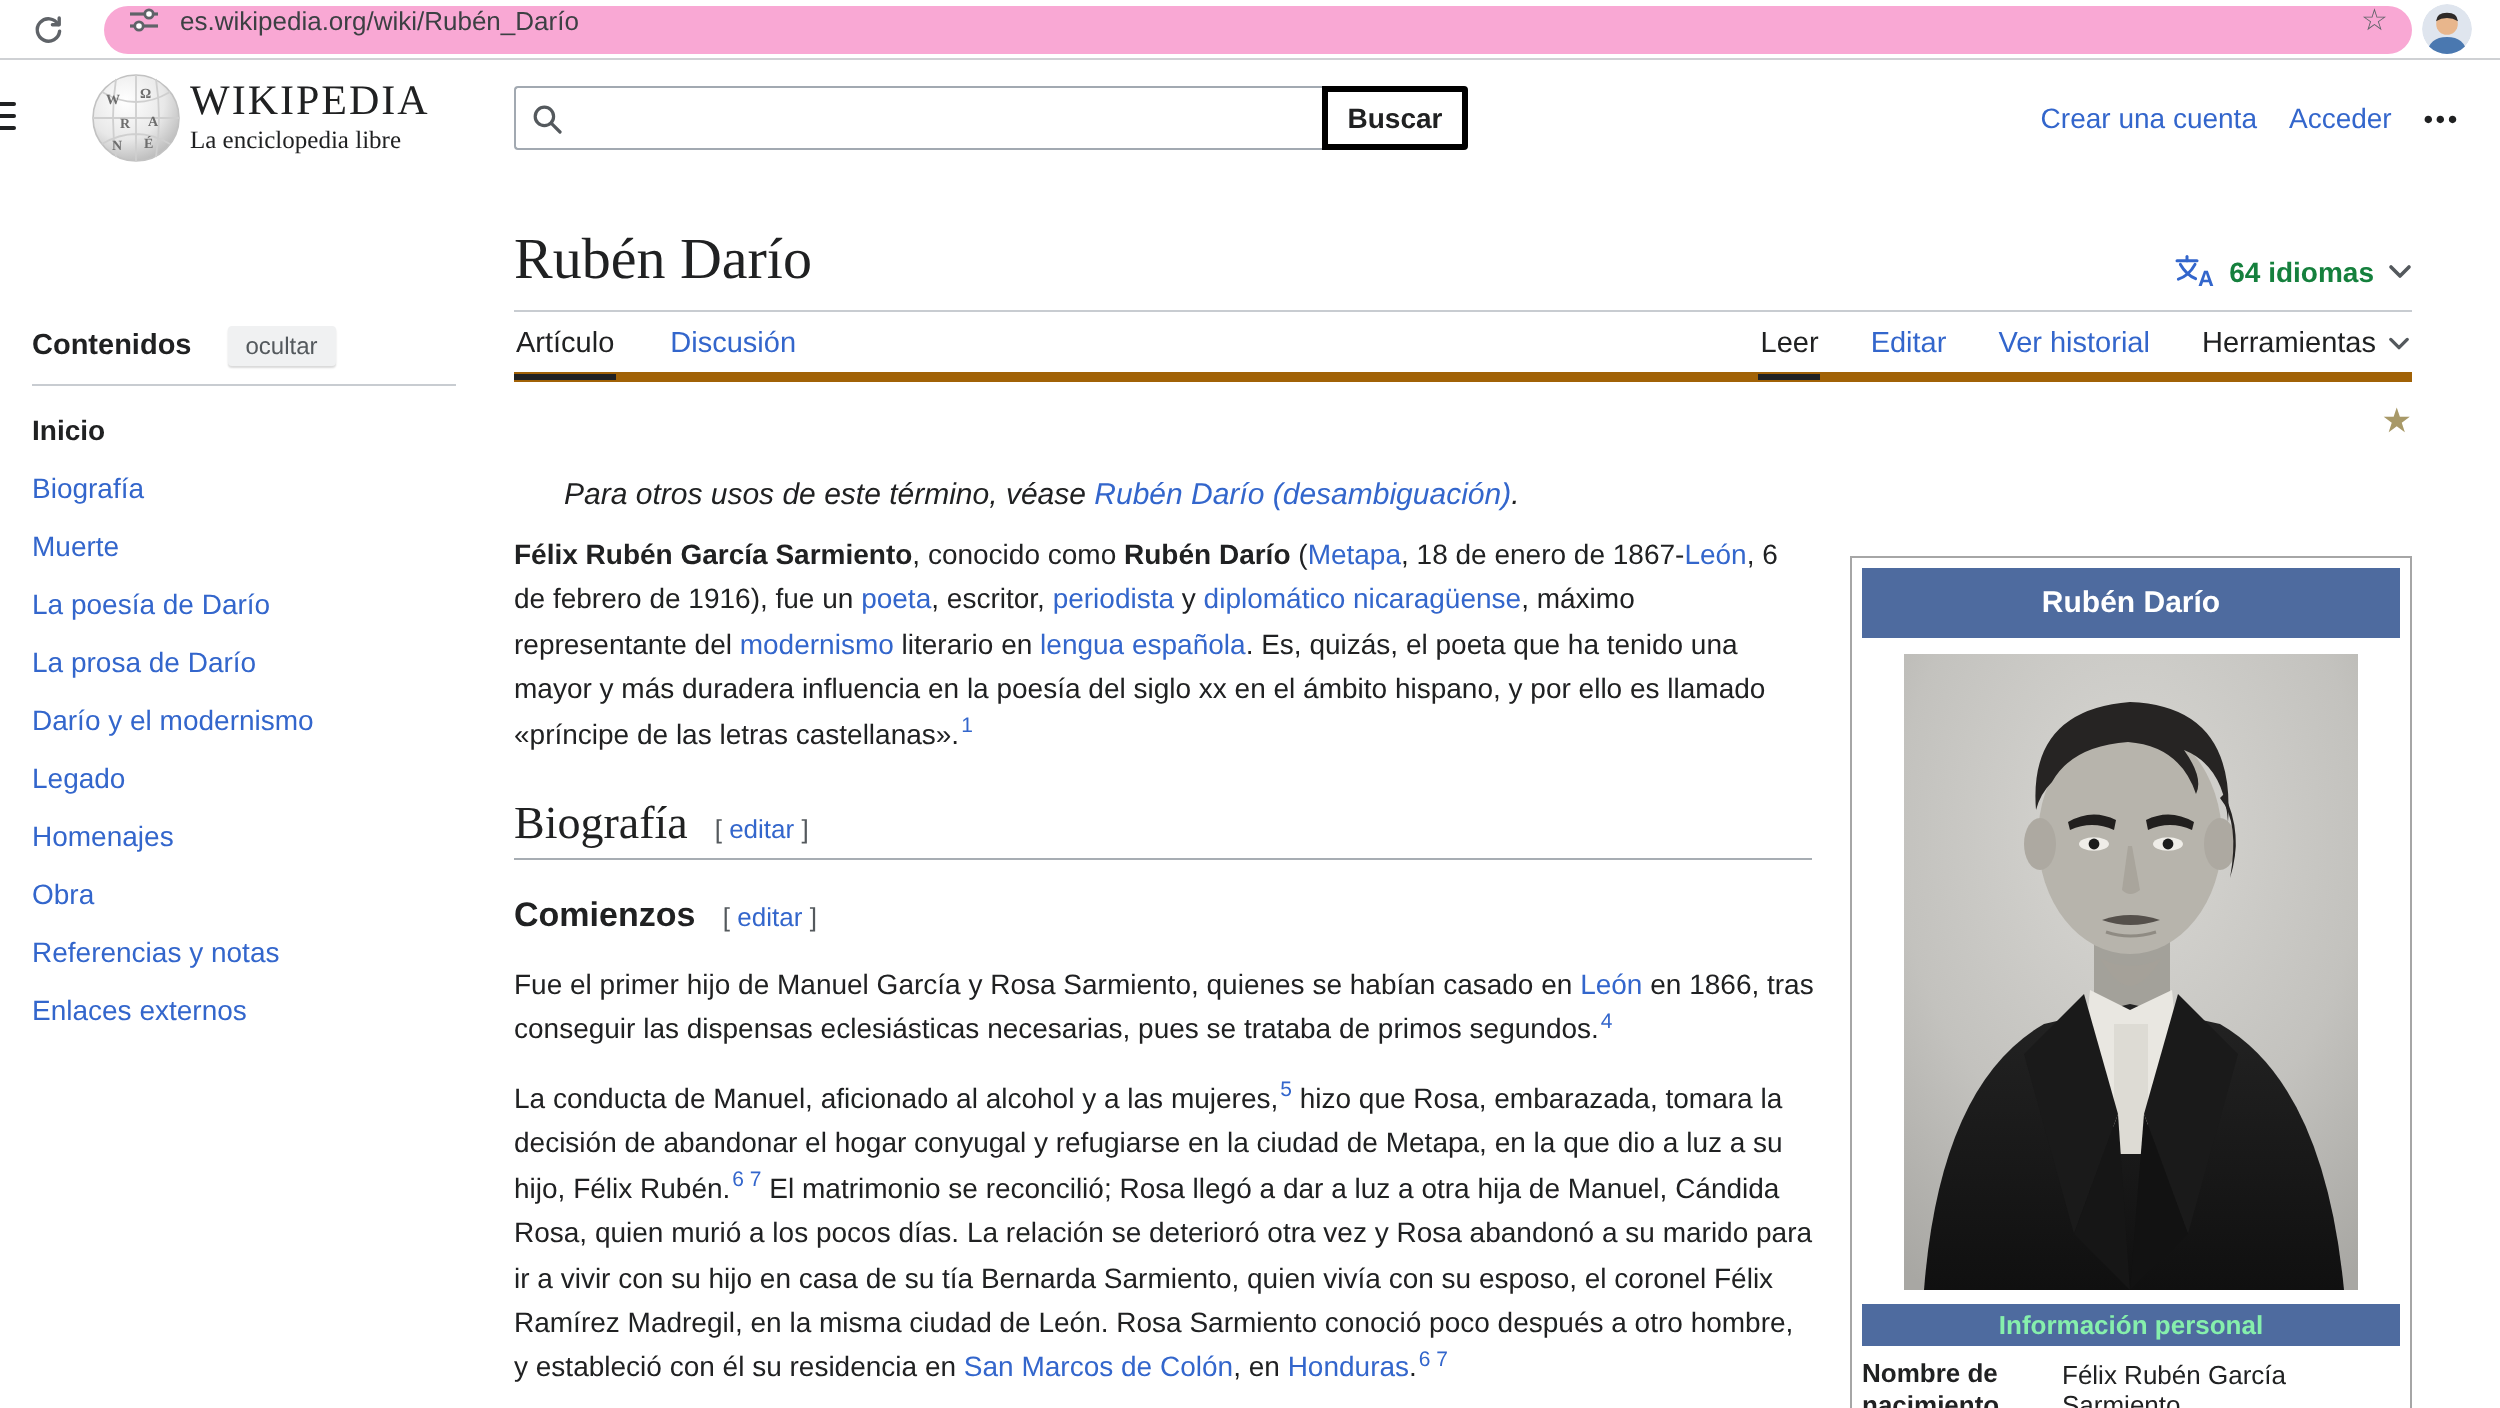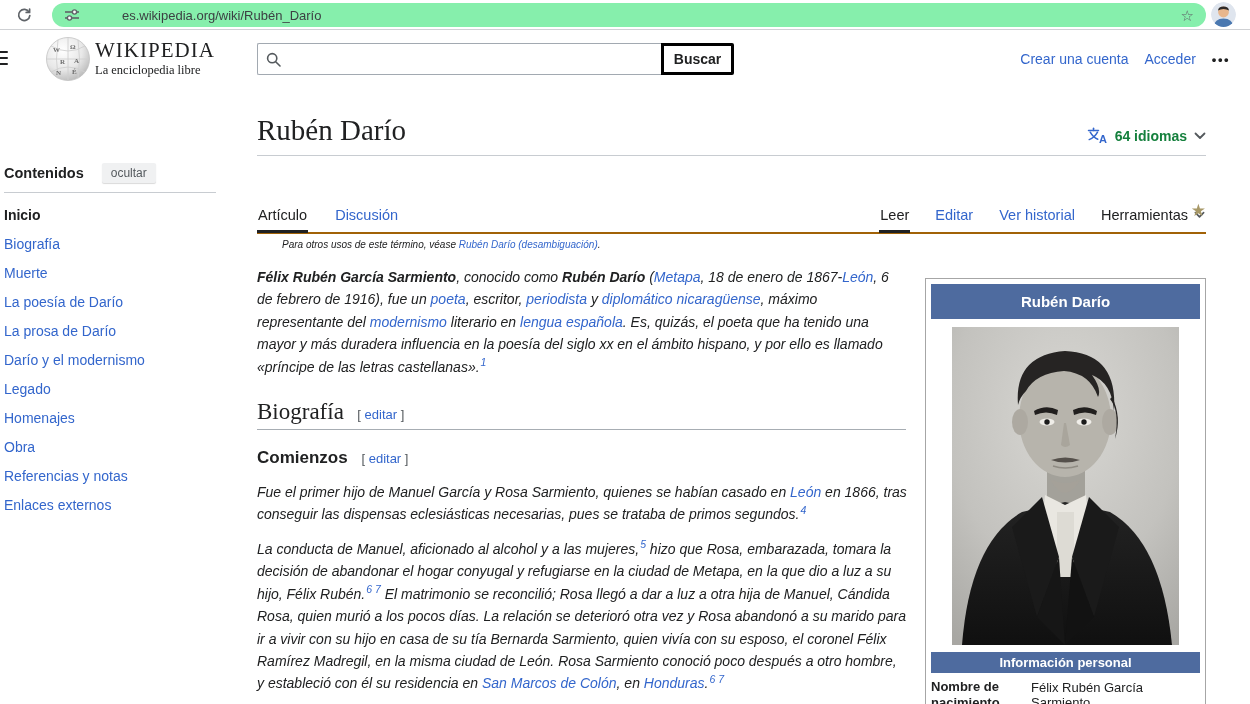--- a/index.html
+++ b/index.html
@@ -7,21 +7,21 @@
     font-family:"Liberation Sans", sans-serif; color:#202122; }
   a, .lnk { color:#3366cc; text-decoration:none; cursor:pointer; }
   .b { font-weight:bold; }
   .supref { color:#3366cc; font-size:10.5px; vertical-align:super; line-height:0; margin-left:1px; cursor:pointer; }
 
   
   #browser-bar { position:absolute; top:0; left:0; width:1250px; height:30px;
     background:#fff; border-bottom:1px solid #cfd1d4; }
   #reload-btn { position:absolute; left:16px; top:7px; width:16px; height:16px; cursor:pointer; }
   #address-bar { position:absolute; left:52px; top:3px; width:1154px; height:24px;
-    background:#86efac; border-radius:13px; display:flex; align-items:center; padding:0 12px;gap:32px; }
+    background:#f9a8d4; border-radius:13px; display:flex; align-items:flex-start; padding:0 12px; }
   #site-info-icon { width:16px; height:14px; margin-right:10px; }
   #url-text { font-size:13px; color:#3c4043; flex:1; white-space:nowrap; overflow:hidden; }
   #bookmark-star { font-size:15px; color:#5f6368; cursor:pointer; margin-left:8px; line-height:1; }
   #profile-avatar { position:absolute; right:14px; top:2px; width:25px; height:25px;
     border-radius:50%; overflow:hidden; cursor:pointer; }
 
   
   #wiki-header { position:absolute; top:31px; left:0; width:1250px; height:68px; background:#fff; }
   #menu-btn { position:absolute; left:-8px; top:20px; width:16px; height:14px;
     display:flex; flex-direction:column; justify-content:space-between; cursor:pointer; }
@@ -37,64 +37,64 @@
   #search-input { border:none; outline:none; font-size:14px; width:100%;
     font-family:"Liberation Sans", sans-serif; color:#202122; }
   #search-input::placeholder { color:#72777d; }
   #search-btn { width:73px; height:32px; border:3px solid #000000; background:#fff;
     border-radius:0 2px 2px 0; font-weight:bold; font-size:14px; color:#202122; cursor:pointer;
     font-family:"Liberation Sans", sans-serif; }
   #header-links { position:absolute; right:20px; top:20px; display:flex; align-items:center; gap:16px; font-size:14px; }
   #more-dots { color:#202122; font-size:13px; letter-spacing:1.5px; font-weight:bold; cursor:pointer; }
 
   
-  #toc { position:absolute; left:0; top:163px; width:240px; padding-left:4px; }
+  #toc { position:absolute; left:0; top:163px; width:240px; padding-left:16px; }
   #toc-head { display:flex; align-items:center; gap:18px; }
   #toc-title { font-size:14.5px; font-weight:bold; }
   #toc-hide { background:#f0f1f2; border:none; border-radius:2px; color:#54595d; font-size:12px;
     padding:3px 9px; cursor:pointer; box-shadow:0 1px 1px rgba(0,0,0,.15);
     font-family:"Liberation Sans", sans-serif; }
   #toc-divider { width:212px; height:1px; background:#c8ccd1; margin-top:9px; }
   #toc ul { list-style:none; margin-top:8px; }
   #toc li { padding:6px 0 7px 0; font-size:14px; cursor:pointer; }
   #toc li.active a { color:#202122; font-weight:bold; cursor:default; }
 
   
   #page-title { position:absolute; left:257px; top:114px; font-family:"Liberation Serif", serif;
     font-size:29px; font-weight:400; color:#202122; }
   #lang-button { position:absolute; right:44px; top:127px; display:flex; align-items:center; gap:7px; cursor:pointer; }
   #lang-label { color:#15803d; font-weight:bold; font-size:14px; }
   #title-rule { position:absolute; left:257px; right:44px; top:155px; height:1px; background:#c8ccd1; }
   #tabs-row { position:absolute; left:257px; right:44px; top:158px; height:33px;
-    border-bottom:2px solid #a16207; display:flex; align-items:flex-start; font-size:14.5px;margin-top:43px; }
+    border-bottom:5px solid #a16207; display:flex; align-items:flex-start; font-size:14.5px; }
   .tab { padding:6px 1px 9px; margin-right:26px; cursor:pointer; }
   .tab.active { color:#202122; border-bottom:3px solid #202122; margin-bottom:-1px; padding-bottom:7px; }
   #tabs-spacer { flex:1; }
   .tab-r { margin-right:0; margin-left:24px; }
   #tools-tab { color:#202122; display:flex; align-items:center; gap:6px; }
   #featured-star { position:absolute; right:44px; top:200px; font-size:17px; color:#a89968; }
 
   
-  .body-text { position:absolute; left:257px; width:650px; font-size:14px; line-height:22.4px; color:#202122;font-style:italic; }
-  #hatnote { position:absolute; left:282px; top:239px; width:620px; font-style:italic; font-size:10px; }
+  .body-text { position:absolute; left:257px; width:650px; font-size:14px; line-height:22.4px; color:#202122; }
+  #hatnote { position:absolute; left:282px; top:239px; width:620px; font-style:italic; font-size:15px; }
   #h2-bio { position:absolute; left:257px; top:399px; }
   #h2-bio .h2-text { font-family:"Liberation Serif", serif; font-size:23px; font-weight:400; }
   .editsection { font-size:13px; margin-left:9px; color:#54595d; }
   .editsection a { font-size:13px; }
   #h2-rule { position:absolute; left:257px; top:429px; width:649px; height:1px; background:#a7adb3; }
   #h3-comienzos { position:absolute; left:257px; top:448px; font-size:17px; font-weight:bold; }
   #h3-comienzos .editsection { font-size:13px; font-weight:normal; }
 
   
   #infobox { position:absolute; left:925px; top:278px; width:281px; background:#fff;
     border:1px solid #a6a6a6; padding:3px; font-size:13px; }
   #infobox-title { background:#4e6b9f; color:#fff; font-weight:bold; font-size:15px;
     text-align:center; padding:9px 4px; margin:2px; }
   #infobox-img { display:block; margin:8px auto 0; width:227px; height:318px; }
-  #infobox-section { background:#4e6b9f; color:#ffffff; font-weight:bold; font-size:13px;
+  #infobox-section { background:#4e6b9f; color:#86efac; font-weight:bold; font-size:13px;
     text-align:center; padding:3px 14px; margin:7px 2px 0; }
   #infobox-row { display:flex; padding:6px 2px; align-items:center; }
   #infobox-row .ib-label { width:92px; font-weight:bold; font-size:13px; line-height:16px; flex:none; }
   #infobox-row .ib-value { font-size:13px; padding-left:8px; }
 </style>
 </head>
 <body>
 
 <div id="browser-bar">
   <div id="reload-btn">

